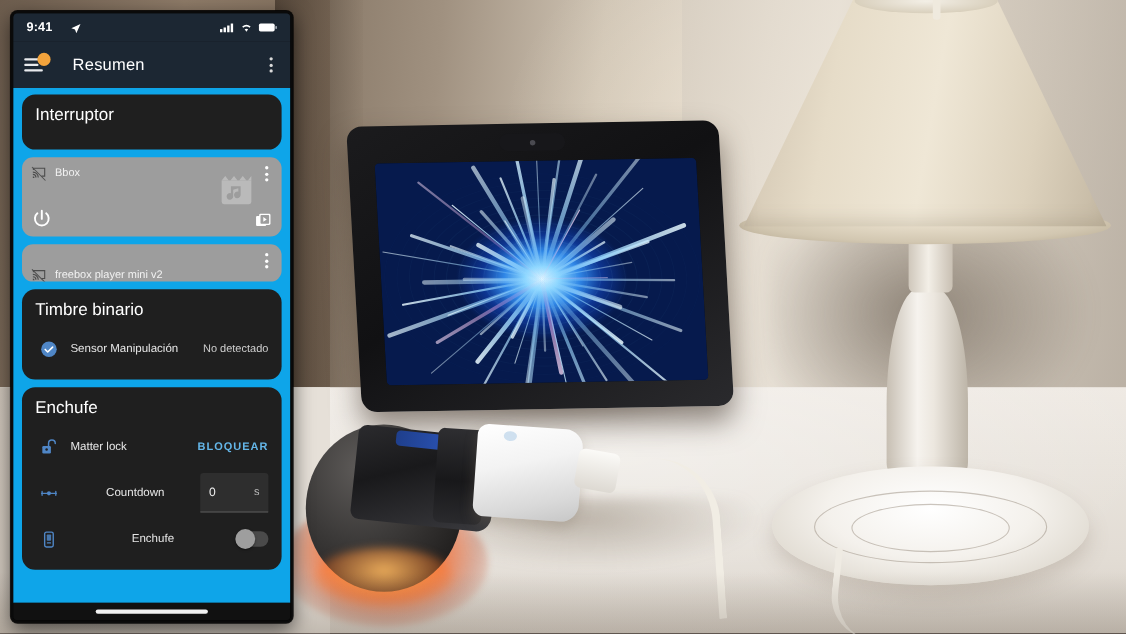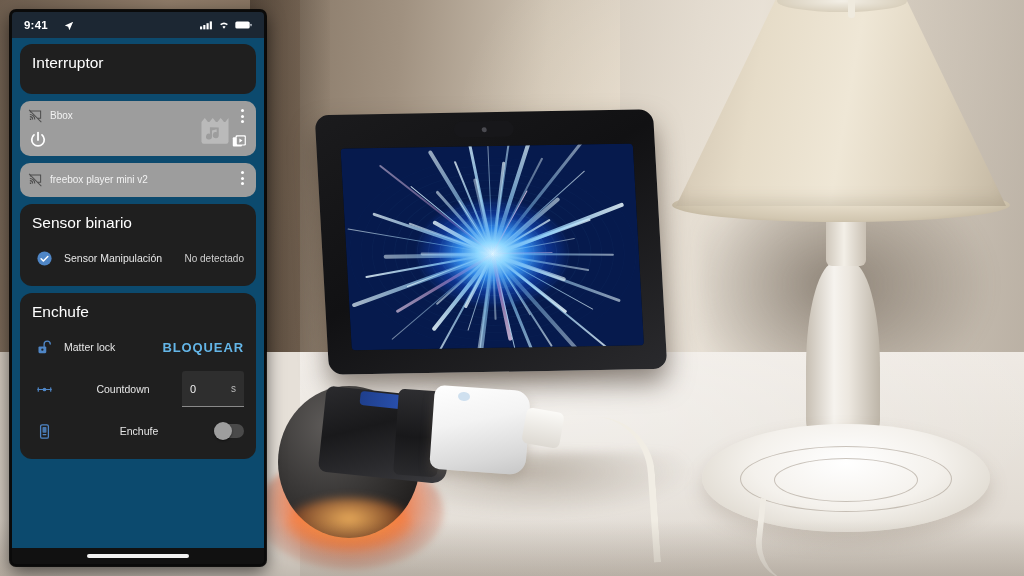--- a/index.html
+++ b/index.html
@@ -257,56 +257,56 @@
     border-radius: 50%; background: #f2a33c;
   }
   .appbar-title { color:#ffffff; font-size: 15px; margin-left: 22px; letter-spacing:.2px; }
   .appbar-overflow { margin-left:auto; }
 
   .dots { display:flex; flex-direction:column; gap:2.5px; align-items:center; width:16px; }
   .dots i { width:3px; height:3px; border-radius:50%; background:#dadada; display:block; }
   .dots.dark i { background:#ffffff; }
 
   
-  .content { flex:1 1 auto; overflow:hidden; padding: 6px 8px 0 8px; background:#0c4a6e; }
+  .content { flex:1 1 auto; overflow:hidden; padding: 6px 8px 0 8px; background:#0ea5e9; }
 
   .card {
     background:#1f1f1f; border-radius: 12px; margin-bottom: 7px; padding: 10px 12px 12px 12px;
   }
   .card-title { color:#ffffff; font-size: 15.5px; margin-bottom: 10px; font-weight: normal; }
 
   .row { display:flex; align-items:center; min-height: 32px; }
   .row + .row { margin-top: 8px; text-align: center; }
   .row-icon { width: 24px; flex:0 0 24px; display:flex; align-items:center; justify-content:center; }
   .row-label { color:#e6e6e6; font-size: 10.5px; margin-left: 8px; flex:1 1 auto; }
   .row-value { color:#cfcfcf; font-size: 10px; margin-left:auto; }
-  .row-action { color:#64b6e8; font-size: 13px; font-weight: bold; letter-spacing: .9px; margin-left:auto; }
+  .row-action { color:#64b6e8; font-size: 10px; font-weight: bold; letter-spacing: .9px; margin-left:auto; }
 
   
   .toggle { width: 30px; height: 14px; border-radius: 7px; background:#4a4a4a; position:relative; margin-left:auto; }
   .toggle .knob { position:absolute; left:0; top:-2px; width:18px; height:18px; border-radius:50%; background:#9e9e9e; box-shadow:0 1px 2px rgba(0,0,0,.5); }
 
   
   .numfield {
     margin-left:auto; width: 62px; height: 36px; background:#2e2e2e;
     border-bottom: 1px solid #8a8a8a; border-radius: 3px 3px 0 0;
     display:flex; align-items:center; padding: 0 8px;
   }
   .numfield .val { color:#f0f0f0; font-size: 11px; }
   .numfield .unit { color:#bdbdbd; font-size: 10px; margin-left:auto; }
 
   
   .media-card {
     background:#9d9d9d; border-radius: 10px; margin-bottom: 7px; position:relative; overflow:hidden;
   }
-  .media-card.tall { height: 55px; }
+  .media-card.tall { height: 72px; }
   .media-card.short { height: 34px; }
   .media-head { display:flex; align-items:center; padding: 7px 8px 0 8px; position:relative; z-index:2; }
   .media-name { color:#f2f2f2; font-size: 10px; margin-left: 7px; }
-  .media-card.short .media-head { padding-top: 9px; }
+  .media-card.short .media-head { padding-top: 21px; }
   .media-watermark {
     position:absolute; right: 22px; top: 12px; opacity: .30; z-index:1;
   }
   .media-bottom {
     position:absolute; left: 8px; right: 8px; bottom: 6px;
     display:flex; align-items:flex-end; justify-content:space-between; z-index:2;
   }
   .media-overflow { position:absolute; right: 6px; top: 8px; z-index:3; }
 
   
@@ -462,20 +462,34 @@
         </span>
         <span>
           <svg width="17" height="10" viewBox="0 0 26 13">
             <rect x="0.5" y="1" width="22" height="11" rx="2.5" fill="#ffffff"></rect>
             <rect x="23.5" y="4.5" width="2" height="4" rx="1" fill="#bcc3cb"></rect>
           </svg>
         </span>
       </div>
     </div>
 
+    <div class="appbar">
+      <div class="menu-btn">
+        <span class="bar b1"></span>
+          <span class="bar b2"></span>
+          <span class="bar b3"></span>
+        <span class="menu-dot"></span>
+      </div>
+      <div class="appbar-title">Resumen</div>
+      <div class="appbar-overflow dots">
+        <i></i>
+          <i></i>
+          <i></i>
+      </div>
+    </div>
 
     <div class="content">
 
       <div class="card">
         <div class="card-title">Interruptor</div>
       </div>
 
       <div class="media-card tall">
         <div class="media-head">
           <span>
@@ -529,21 +543,21 @@
           <span class="media-name">freebox player mini v2</span>
         </div>
         <div class="media-overflow dots dark">
           <i></i>
             <i></i>
             <i></i>
         </div>
       </div>
 
       <div class="card">
-        <div class="card-title">Sensor binario</div>
+        <div class="card-title">Timbre binario</div>
         <div class="row">
           <span class="row-icon">
             <svg width="17" height="17" viewBox="0 0 24 24">
               <circle cx="12" cy="12" r="10" fill="#4f86c6"></circle>
               <path d="M7.2 12.3l3.2 3.2 6.3-6.3" stroke="#ffffff" stroke-width="2.1" fill="none" stroke-linecap="round" stroke-linejoin="round"></path>
             </svg>
           </span>
           <span class="row-label">Sensor Manipulación</span>
           <span class="row-value">No detectado</span>
         </div>

